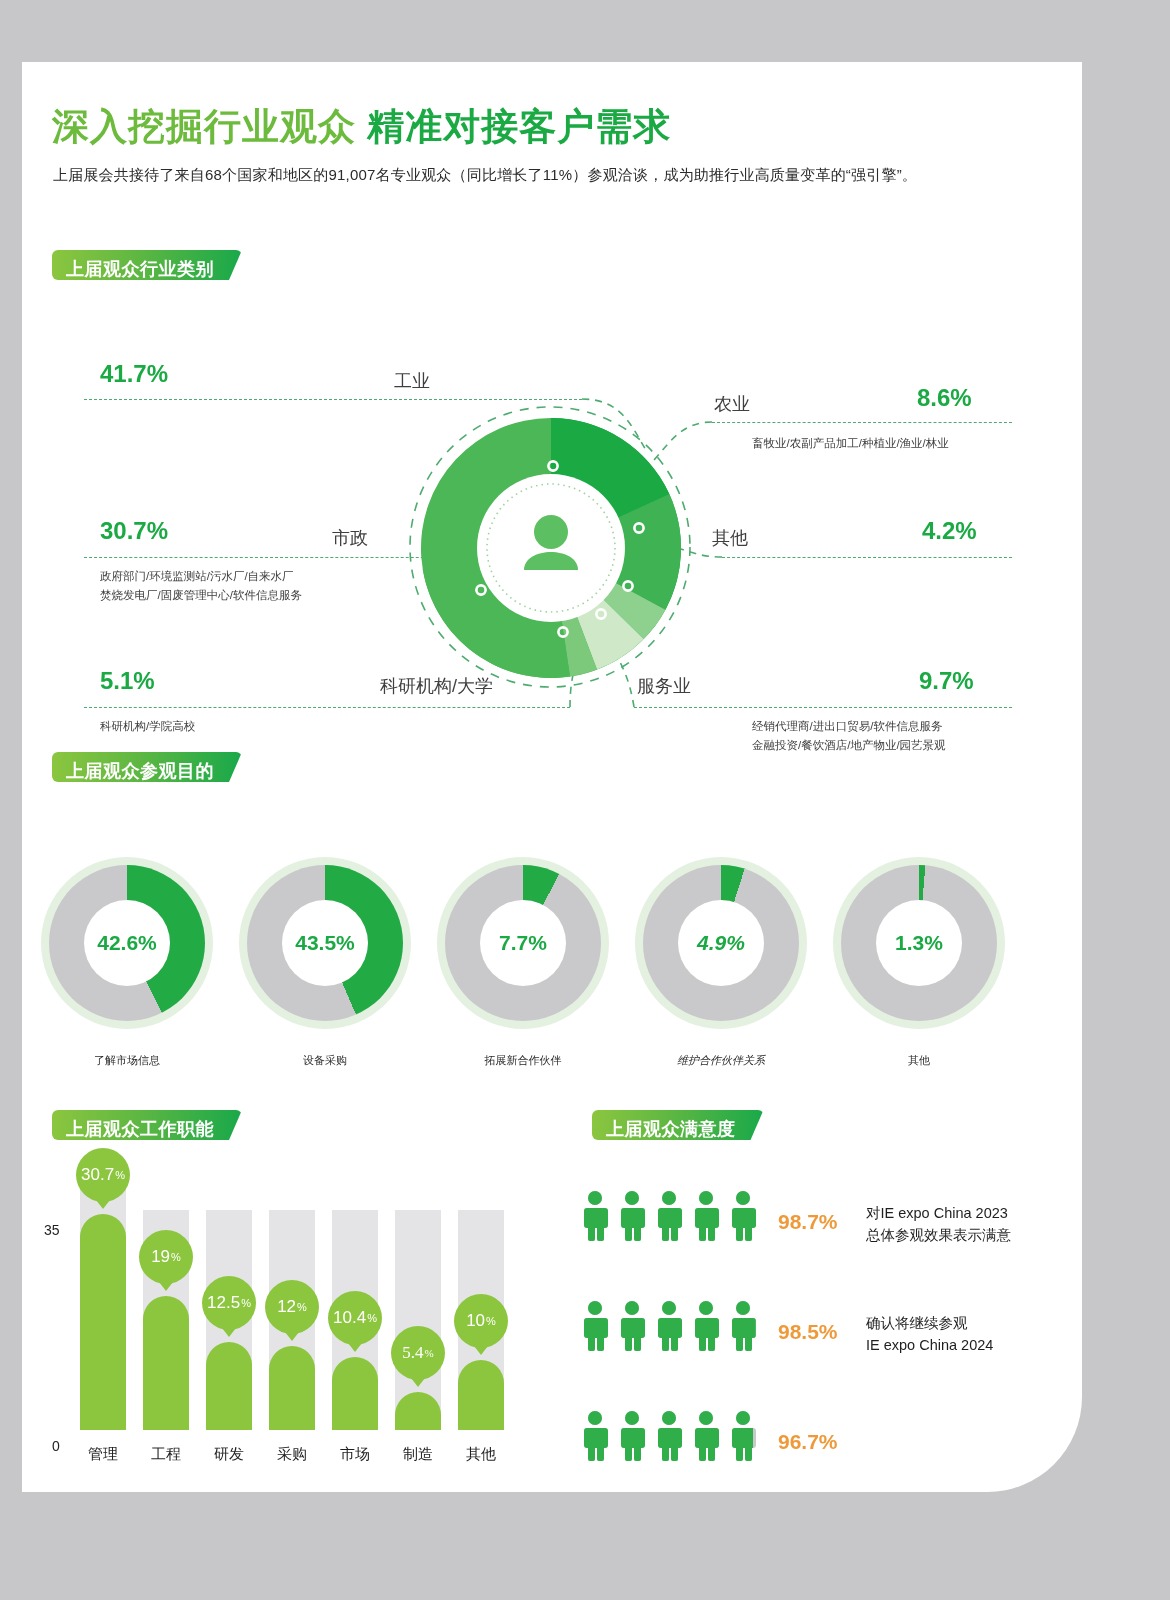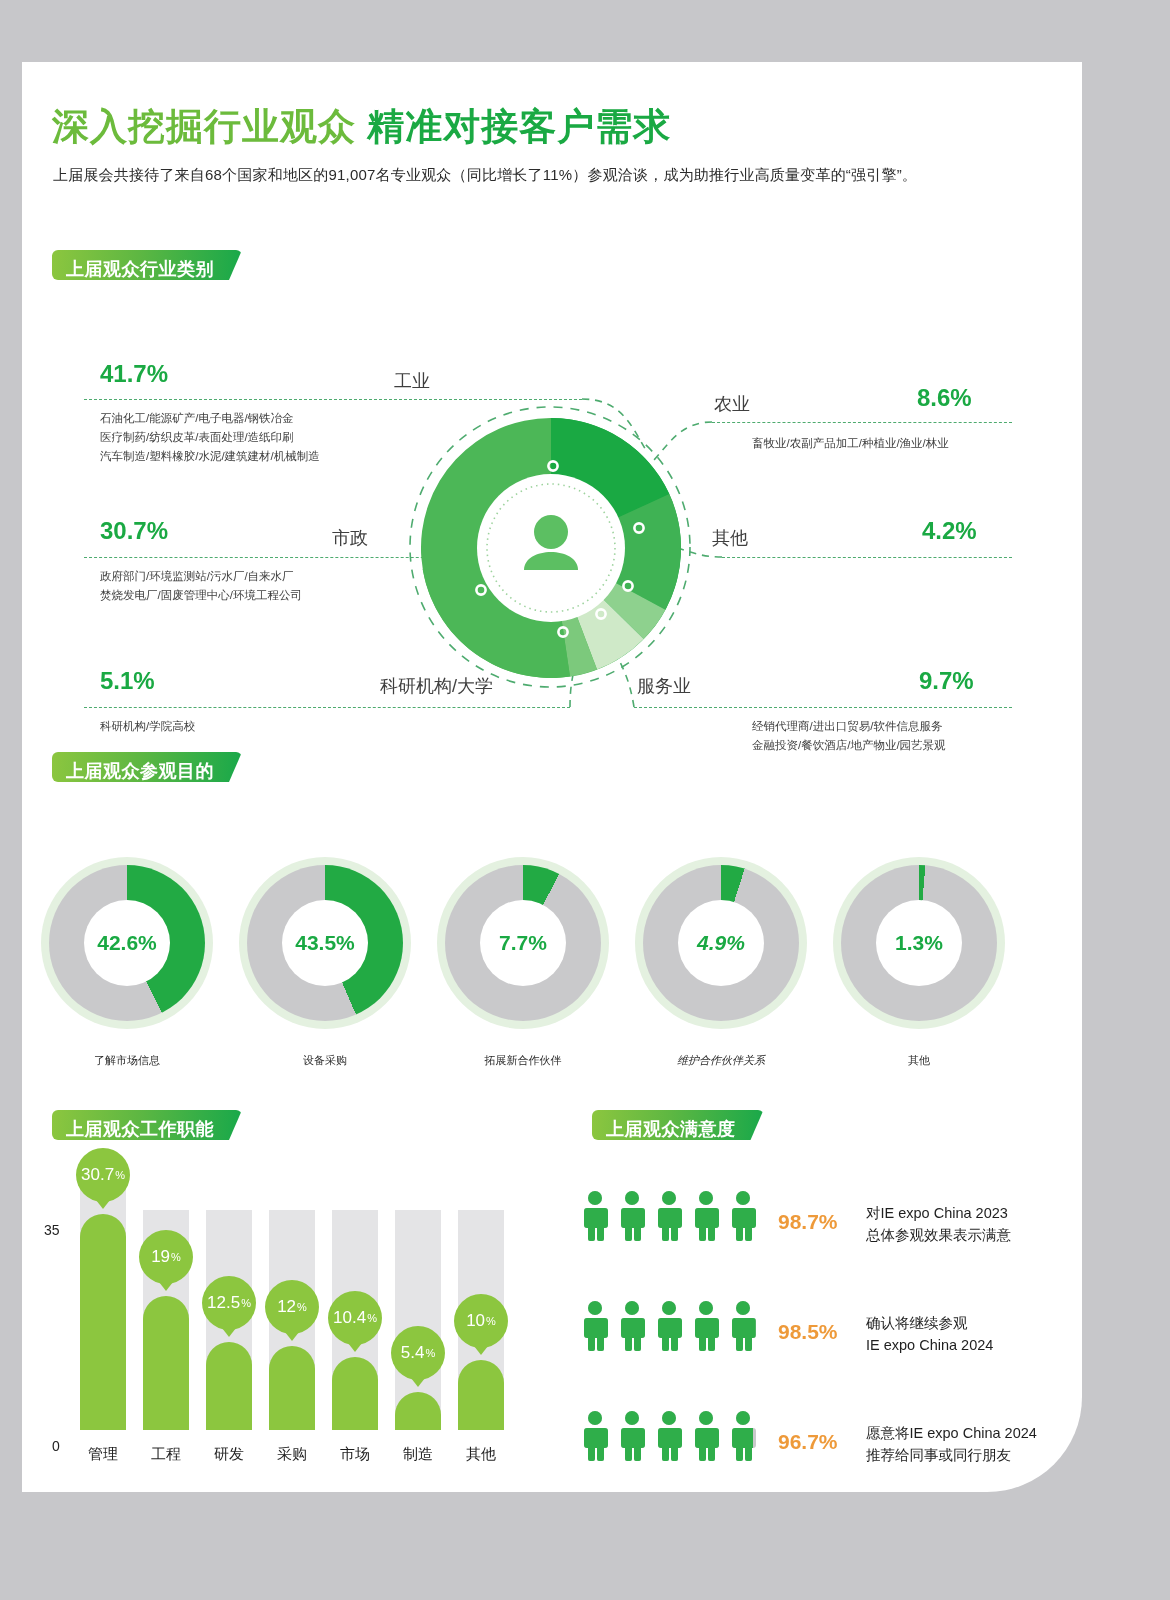--- a/index.html
+++ b/index.html
@@ -201,37 +201,32 @@
             <circle cx="77" cy="38" r="4.6"></circle>
             <circle cx="50" cy="66" r="4.6"></circle>
             <circle cx="12" cy="84" r="4.6"></circle>
             <circle cx="-70" cy="42" r="4.6"></circle>
           </g>
         </g>
       </svg>
 
       <div class="pct" style="left:78px; top:108px;">41.7%</div>
       <div class="cat" style="left:372px; top:117px;">工业</div>
-      <div class="detail" style="left:78px; top:157px;">
-        <div>石油化工/能源矿产/电子电器/钢铁冶金</div>
-        <div>医疗制药/纺织皮革/表面处理/造纸印刷</div>
-        <div>汽车制造/塑料橡胶/水泥/建筑建材/机械制造</div>
-      </div>
 
       <div class="pct" style="left:895px; top:132px;">8.6%</div>
       <div class="cat" style="left:692px; top:140px;">农业</div>
       <div class="detail" style="left:730px; top:182px;">
         <div>畜牧业/农副产品加工/种植业/渔业/林业</div>
       </div>
 
       <div class="pct" style="left:78px; top:265px;">30.7%</div>
       <div class="cat" style="left:310px; top:274px;">市政</div>
       <div class="detail" style="left:78px; top:315px;">
         <div>政府部门/环境监测站/污水厂/自来水厂</div>
-        <div>焚烧发电厂/固废管理中心/环境工程公司</div>
+        <div>焚烧发电厂/固废管理中心/软件信息服务</div>
       </div>
 
       <div class="pct" style="left:900px; top:265px;">4.2%</div>
       <div class="cat" style="left:690px; top:274px;">其他</div>
 
       <div class="pct" style="left:78px; top:415px;">5.1%</div>
       <div class="cat" style="left:358px; top:422px;">科研机构/大学</div>
       <div class="detail" style="left:78px; top:465px;">
         <div>科研机构/学院高校</div>
       </div>
@@ -333,21 +328,21 @@
           </div>
           <div class="bar-col" style="left: 252px; height: 246px;">
             <div class="bar-track" style="height: 220px;"></div>
             <div class="bar-fill" style="height: 73px;"></div>
             <div class="bubble" style="bottom: 85px;">
               <span>10.4</span>
               <span class="sm">%</span>
             </div>
             <div class="bar-cat">市场</div>
           </div>
-          <div class="bar-col" style="left: 315px; height: 246px;">
+          <div class="bar-col" style="left: 315px; height: 246px; font-family: Liberation Serif, serif;">
             <div class="bar-track" style="height: 220px;"></div>
             <div class="bar-fill" style="height: 38px;"></div>
             <div class="bubble" style="bottom: 50px;">
               <span>5.4</span>
               <span class="sm">%</span>
             </div>
             <div class="bar-cat">制造</div>
           </div>
           <div class="bar-col" style="left: 378px; height: 246px;">
             <div class="bar-track" style="height: 220px;"></div>
@@ -604,21 +599,17 @@
                 <path d="M5,18 h20 a3,3 0 0 1 3,3 v14 a3,3 0 0 1 -3,3 h-1 v11 a2,2 0 0 1 -2,2 h-3 a2,2 0 0 1 -2,-2 v-11 h-2 v11 a2,2 0 0 1 -2,2 h-3 a2,2 0 0 1 -2,-2 v-11 h-1 a3,3 0 0 1 -3,-3 v-14 a3,3 0 0 1 3,-3 z"></path>
               </g>
               <defs>
                 <clipPath id="c837">
                   <rect x="0" y="0" width="25.11" height="52"></rect>
                 </clipPath>
               </defs>
             </svg>
           </div>
         <div class="sat-pct">96.7%</div>
-        <div class="sat-text">
-          <div>愿意将IE expo China 2024</div>
-          <div>推荐给同事或同行朋友</div>
-        </div>
       </div>
     </div>
 
   </div>
 </div>
 
 </body></html>

